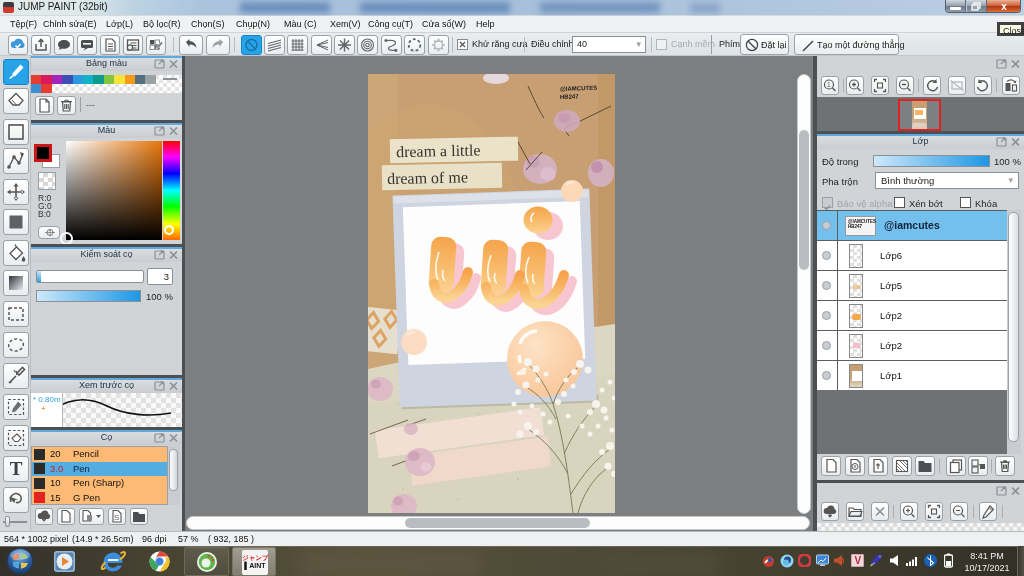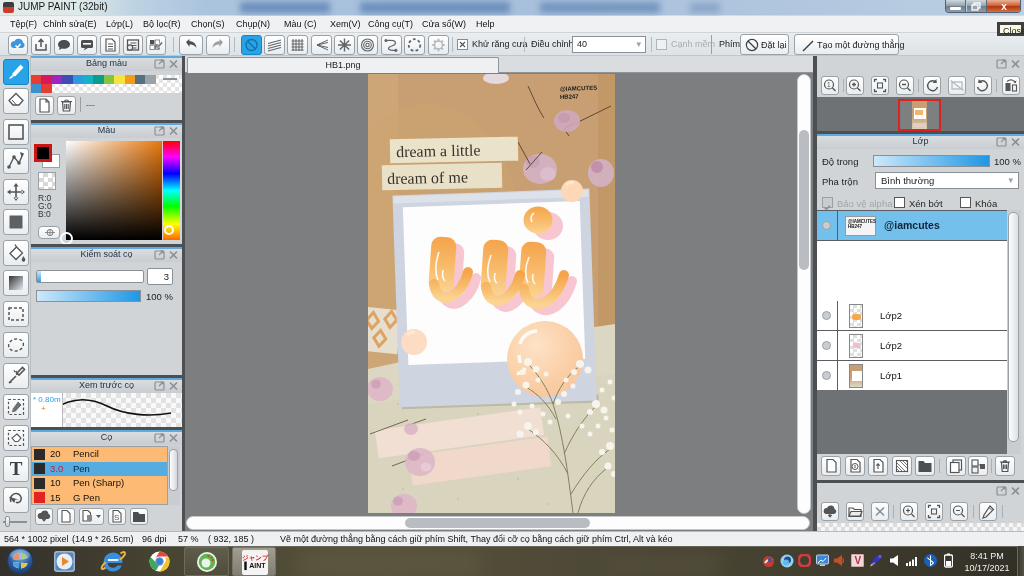--- a/index.html
+++ b/index.html
@@ -457,23 +457,20 @@
     </div>
   <div class="btn" style="left:99px;top:452px;width:18px;height:17px;">
       <svg width="16" height="15" viewBox="0 0 16 15">
         <path d="M2 3h5l1.5 2H14v8H2z" fill="#4a4f54"></path>
       </svg>
     </div>
 </div>
 <div class="sep-d" style="left:182px;top:56px;width:3px;height:475px;"></div>
 
 <div class="abs" id="canvasarea" style="left:185px;top:56px;width:628px;height:475px;background:#7c7e80;">
-  <div class="abs" id="tabbar" style="left:0;top:0;width:628px;height:17px;background:#d9dde0;border-bottom:1px solid #909498;">
-    <div class="abs" style="left:2px;top:1px;width:312px;height:16px;background:#eef0f2;border:1px solid #8f9498;border-bottom:none;border-radius:2px 2px 0 0;font-size:9px;color:#222;text-align:center;line-height:15px;">HB1.png</div>
-  </div>
 
   <div class="abs" id="artwork" style="left:183px;top:18px;width:247px;height:439px;background:#c89f73;overflow:hidden;">
   <svg width="247" height="439" viewBox="0 0 247 439">
     <defs>
       <linearGradient id="org" x1="0" y1="0" x2="0" y2="1">
         <stop offset="0" stop-color="#f5a44c"></stop>
             <stop offset="55%" stop-color="#f8bc6c"></stop>
             <stop offset="1" stop-color="#fbd392"></stop>
       </linearGradient>
       <radialGradient id="ball" cx="38%" cy="32%" r="75%">
@@ -766,20 +763,34 @@
 
   <div class="abs" style="left:0;top:154px;width:190px;height:180px;background:#fff;border-top:1px solid #5a5e62;">
     <div class="abs" style="left:0;top:0;width:190px;height:30px;border-bottom:1px solid #5a5e62;background:#74c0ec;">
       <div class="abs" style="left:20px;top:0;width:1px;height:30px;background:#5a5e62;"></div>
       <div class="abs" style="left:5px;top:10px;width:9px;height:9px;border-radius:50%;background:#c9cdd1;border:1px solid #9aa0a5;"></div>
       <div class="abs" style="left:28px;top:5px;width:31px;height:20px;background:#f4f4f4;border:1px solid #999;">
         <div style="font-size:4.5px;font-weight:bold;color:#111;line-height:5px;padding:2px 0 0 2px;">@IAMCUTES<br>HB247</div>
       </div>
       <div class="abs" style="left:67px;top:8px;font-size:10.5px;font-weight:bold;color:#10233a;">@iamcutes</div>
     </div>
+    <div class="abs" style="left:0;top:30px;width:190px;height:30px;border-bottom:1px solid #5a5e62;">
+      <div class="abs" style="left:20px;top:0;width:1px;height:30px;background:#5a5e62;"></div>
+      <div class="abs" style="left:5px;top:10px;width:9px;height:9px;border-radius:50%;background:#c9cdd1;border:1px solid #9aa0a5;"></div>
+      <div class="abs" style="left:32px;top:3px;width:14px;height:24px;border:1px solid #888;background:conic-gradient(#e0e0e0 0 25%,#fff 0 50%,#e0e0e0 0 75%,#fff 0);background-size:7px 7px;"></div>
+      <div class="abs" style="left:63px;top:9px;font-size:9.5px;color:#111;">Lớp6</div>
+    </div>
+    <div class="abs" style="left:0;top:60px;width:190px;height:30px;border-bottom:1px solid #5a5e62;">
+      <div class="abs" style="left:20px;top:0;width:1px;height:30px;background:#5a5e62;"></div>
+      <div class="abs" style="left:5px;top:10px;width:9px;height:9px;border-radius:50%;background:#c9cdd1;border:1px solid #9aa0a5;"></div>
+      <div class="abs" style="left:32px;top:3px;width:14px;height:24px;border:1px solid #888;background:conic-gradient(#e0e0e0 0 25%,#fff 0 50%,#e0e0e0 0 75%,#fff 0);background-size:7px 7px;">
+          <div class="abs" style="left:3px;top:10px;width:7px;height:4px;background:#f0b46a;opacity:.7;"></div>
+        </div>
+      <div class="abs" style="left:63px;top:9px;font-size:9.5px;color:#111;">Lớp5</div>
+    </div>
     <div class="abs" style="left:0;top:90px;width:190px;height:30px;border-bottom:1px solid #5a5e62;">
       <div class="abs" style="left:20px;top:0;width:1px;height:30px;background:#5a5e62;"></div>
       <div class="abs" style="left:5px;top:10px;width:9px;height:9px;border-radius:50%;background:#c9cdd1;border:1px solid #9aa0a5;"></div>
       <div class="abs" style="left:32px;top:3px;width:14px;height:24px;border:1px solid #888;background:conic-gradient(#e0e0e0 0 25%,#fff 0 50%,#e0e0e0 0 75%,#fff 0);background-size:7px 7px;">
           <div class="abs" style="left:2px;top:9px;width:9px;height:6px;background:#f5a94f;border-radius:2px;"></div>
         </div>
       <div class="abs" style="left:63px;top:9px;font-size:9.5px;color:#111;">Lớp2</div>
     </div>
     <div class="abs" style="left:0;top:120px;width:190px;height:30px;border-bottom:1px solid #5a5e62;">
       <div class="abs" style="left:20px;top:0;width:1px;height:30px;background:#5a5e62;"></div>
@@ -907,21 +918,20 @@
   <div class="abs" style="left:185px;top:449px;width:1px;height:13px;background:#aab0b5;"></div>
   <div class="abs" style="left:0;top:467px;width:207px;height:8px;background:conic-gradient(#dcdcdc 0 25%,#f6f6f6 0 50%,#dcdcdc 0 75%,#f6f6f6 0);background-size:8px 8px;"></div>
 </div>
 
 <div class="abs" id="statusbar" style="left:0;top:531px;width:1024px;height:15px;background:#eef0f2;border-top:1px solid #b5babd;font-size:9px;color:#111;line-height:14px;white-space:nowrap;">
   <span class="abs" style="left:4px;">564 * 1002 pixel</span>
     <span class="abs" style="left:72px;">(14.9 * 26.5cm)</span>
     <span class="abs" style="left:142px;">96 dpi</span>
     <span class="abs" style="left:178px;">57 %</span>
     <span class="abs" style="left:208px;">( 932, 185 )</span>
-    <span class="abs" style="left:280px;">Vẽ một đường thẳng bằng cách giữ phím Shift, Thay đổi cỡ cọ bằng cách giữ phím Ctrl, Alt và kéo</span>
 </div>
 
 <div class="abs" id="taskbar" style="left:0;top:546px;width:1024px;height:30px;background:linear-gradient(90deg,#33302a,#474332 15%,#565139 35%,#4e4a37 55%,#454130 75%,#322f27);overflow:hidden;">
   <div class="abs" style="left:0;top:0;width:1024px;height:1px;background:#6a675c;"></div>
   <div class="abs" style="left:300px;top:4px;width:180px;height:26px;background:#5c5640;filter:blur(9px);"></div>
   <div class="abs" style="left:600px;top:8px;width:120px;height:22px;background:#524d3a;filter:blur(9px);"></div>
 
   <svg class="abs" style="left:6px;top:1px;" width="28" height="28" viewBox="0 0 28 28">
     <circle cx="14" cy="14" r="13" fill="#1e3d6b"></circle>
     <circle cx="14" cy="14" r="12.2" fill="url(#orbg)"></circle>

